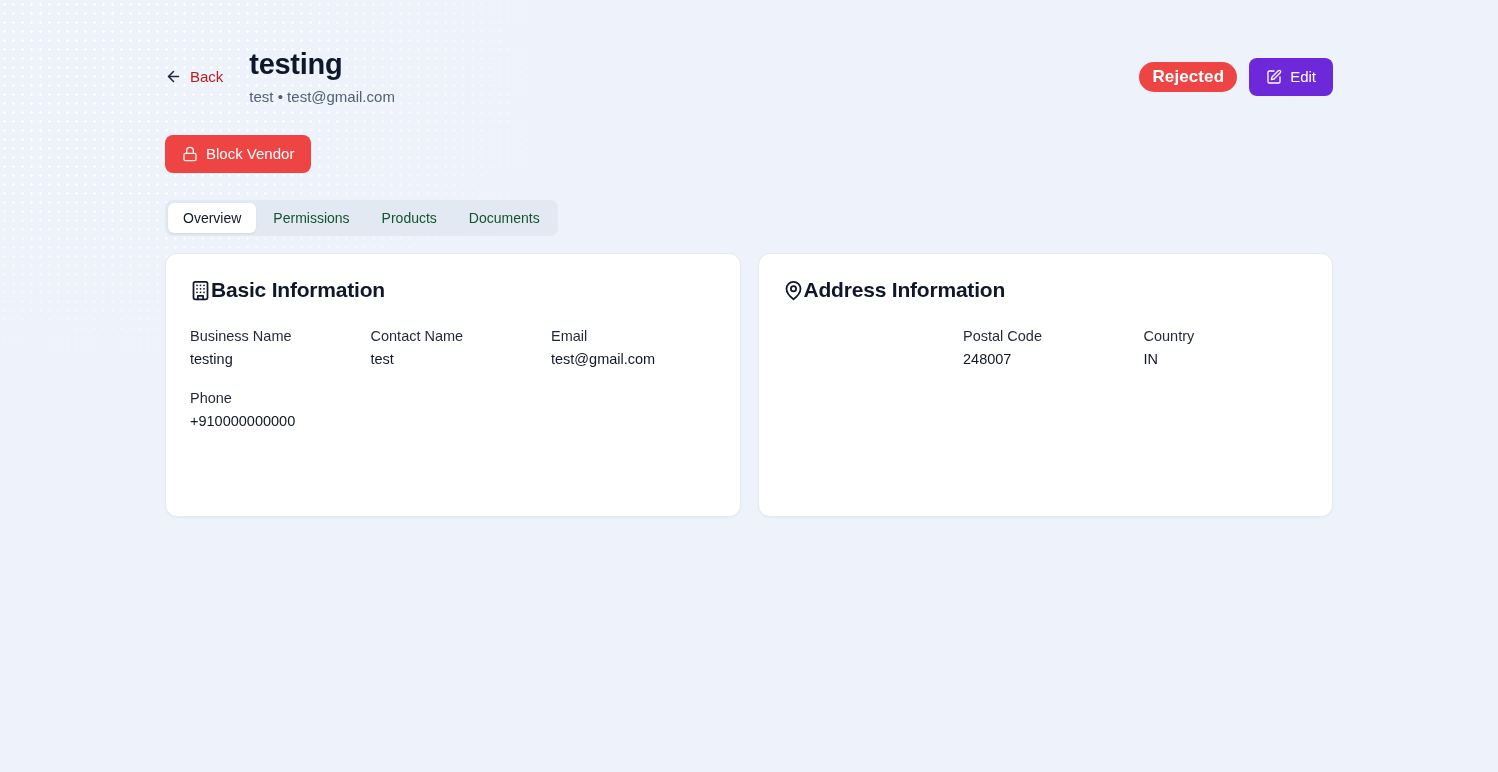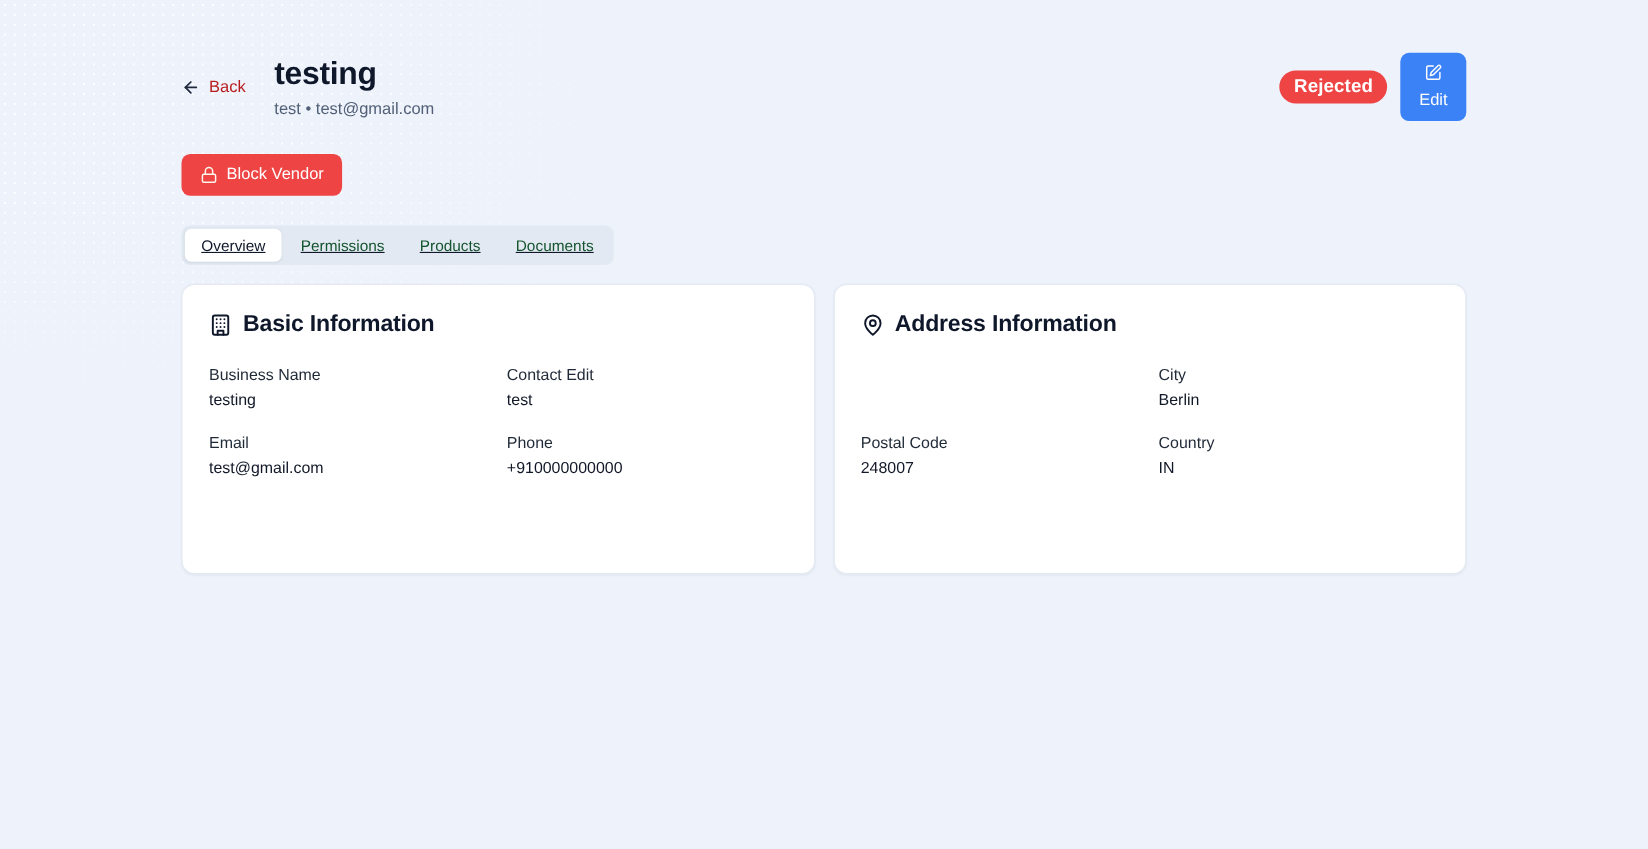--- a/index.html
+++ b/index.html
@@ -36,46 +36,46 @@
   .header-right { display: flex; align-items: center; gap: 12px; }
   .status-badge {
     background: #ef4444; color: #ffffff; font-size: 17px; font-weight: 700;
     padding: 5px 13px; border-radius: 999px; letter-spacing: 0.1px;
   }
   .btn {
     display: inline-flex; align-items: center; gap: 8px; border: none; cursor: pointer;
     font-family: inherit; font-size: 15px; border-radius: 8px; padding: 10px 17px;
     color: #ffffff; line-height: 1.2;
   }
-  .btn-primary { background: #3b82f6; flex-direction: column; }
+  .btn-primary { background: #6d28d9; }
   .btn-danger  { background: #ef4444; }
   .block-vendor-row { margin-top: 30px; }
   
   .tabs {
     display: inline-flex; align-items: center; margin-top: 27px;
-    background: rgba(222,229,239,0.75); border-radius: 8px; padding: 3px; gap: 2px; text-decoration: underline;
+    background: rgba(222,229,239,0.75); border-radius: 8px; padding: 3px; gap: 2px;
   }
   .tab {
     font-size: 14px; color: #14532d; padding: 7px 15px; border-radius: 6px;
     cursor: pointer; background: transparent; border: none; font-family: inherit;
   }
   .tab.active {
     background: #ffffff; color: #0f172a;
     box-shadow: 0 1px 2px rgba(15,23,42,0.08);
   }
   
   .cards-row { display: grid; grid-template-columns: 1fr 1fr; gap: 17px; margin-top: 17px; }
   .card {
     background: #ffffff; border: 1px solid #e5eaf2; border-radius: 12px;
     padding: 24px; min-height: 264px;
     box-shadow: 0 1px 2px rgba(15,23,42,0.04);
   }
-  .card-title-row { display: flex; align-items: center; gap: 10px; margin-bottom: 26px; }
+  .card-title-row { display: flex; align-items: center; margin-bottom: 26px; }
   .card-title { font-size: 21px; font-weight: 700; color: #0f172a; letter-spacing: -0.2px; }
-  .fields-grid { display: grid; grid-template-columns: 1fr 1fr; row-gap: 23px; column-gap: 16px; }
+  .fields-grid { display: grid; grid-template-columns: 1fr 1fr 1fr; row-gap: 23px; column-gap: 16px; }
   .field-label { font-size: 14.5px; color: #1f2937; margin-bottom: 7px; }
   .field-value { font-size: 14.5px; color: #111827; }
   .icon { display: inline-flex; align-items: center; justify-content: center; flex: 0 0 auto; }
   svg { display: block; }
 </style>
 </head>
 <body>
 
 <div class="dots-overlay"></div>
 
@@ -146,21 +146,21 @@
           </svg>
         </span>
         <span class="card-title">Basic Information</span>
       </div>
       <div class="fields-grid">
         <div>
           <div class="field-label">Business Name</div>
           <div class="field-value">testing</div>
         </div>
         <div>
-          <div class="field-label">Contact Edit</div>
+          <div class="field-label">Contact Name</div>
           <div class="field-value">test</div>
         </div>
         <div>
           <div class="field-label">Email</div>
           <div class="field-value">test@gmail.com</div>
         </div>
         <div>
           <div class="field-label">Phone</div>
           <div class="field-value">+910000000000</div>
         </div>
@@ -173,24 +173,20 @@
           <svg width="21" height="21" viewBox="0 0 24 24" fill="none" stroke="#0f172a" stroke-width="2" stroke-linecap="round" stroke-linejoin="round">
             <path d="M20 10c0 6-8 12-8 12s-8-6-8-12a8 8 0 0 1 16 0Z"></path>
             <circle cx="12" cy="10" r="3"></circle>
           </svg>
         </span>
         <span class="card-title">Address Information</span>
       </div>
       <div class="fields-grid">
         <div></div>
         <div>
-          <div class="field-label">City</div>
-          <div class="field-value">Berlin</div>
-        </div>
-        <div>
           <div class="field-label">Postal Code</div>
           <div class="field-value">248007</div>
         </div>
         <div>
           <div class="field-label">Country</div>
           <div class="field-value">IN</div>
         </div>
       </div>
     </div>
 

